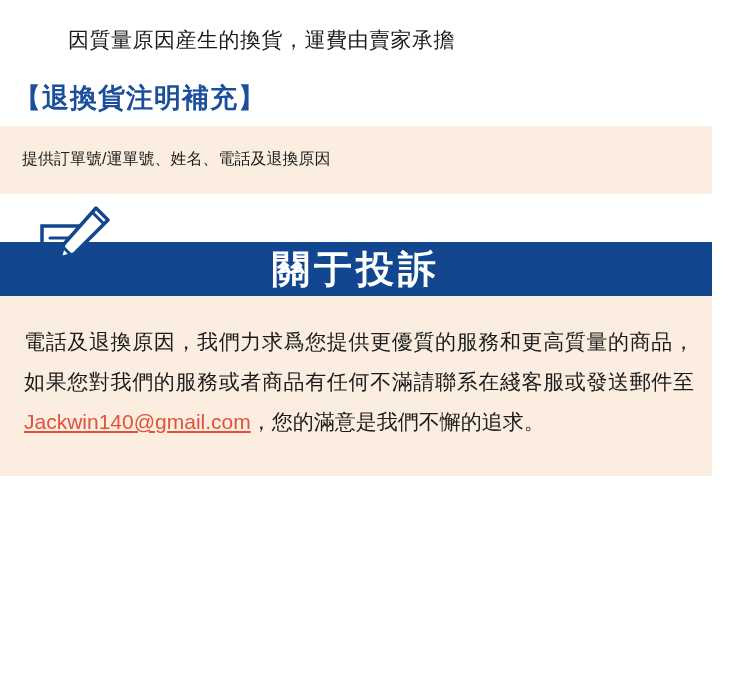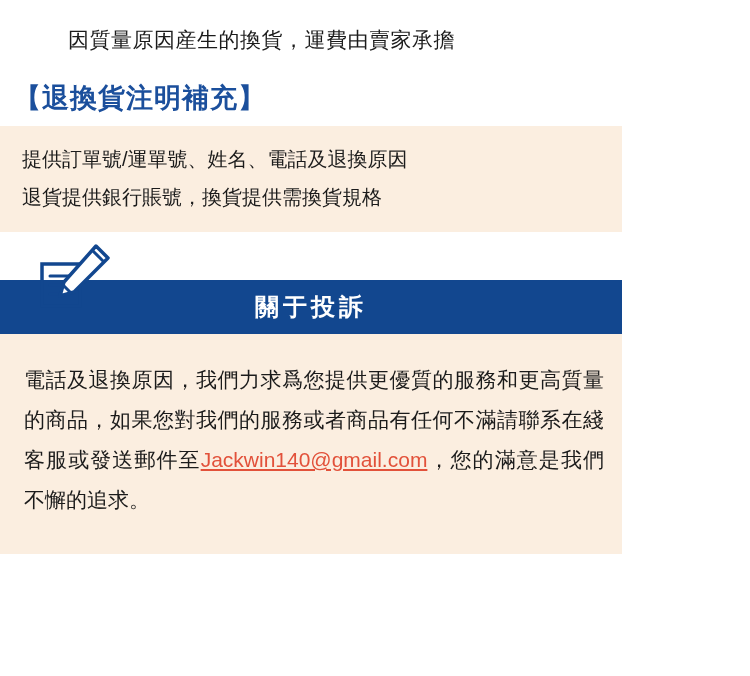--- a/index.html
+++ b/index.html
@@ -9,21 +9,21 @@
   body {
     width: 750px;
     height: 676px;
     background: #ffffff;
     font-family: "Liberation Sans", sans-serif;
     color: #1a1a1a;
     overflow: hidden;
   }
   .page {
     position: relative;
-    width: 622px;
+    width: 712px;
     height: 676px;
   }
 
   
   .top-lines {
     padding: 18px 0 0 0;
   }
   .top-line {
     font-size: 21px;
     line-height: 44px;
@@ -42,21 +42,21 @@
     letter-spacing: 1px;
   }
 
   
   .note-box {
     background: #fbeee0;
     padding: 14px 0 16px 0;
     margin: 0;
   }
   .note-line {
-    font-size: 20px;
+    font-size: 16px;
     line-height: 38px;
     color: #1b1b1b;
     padding-left: 22px;
     white-space: nowrap;
   }
 
   .gap-after-note {
     height: 40px;
   }
 
@@ -69,21 +69,21 @@
   }
   .banner-title {
     position: absolute;
     left: 0;
     right: 0;
     top: 0;
     height: 54px;
     line-height: 54px;
     text-align: center;
     color: #ffffff;
-    font-size: 24px;
+    font-size: 38px;
     font-weight: bold;
     letter-spacing: 4px;
   }
   .banner-icon {
     position: absolute;
     left: 36px;
     top: -38px;
     width: 78px;
     height: 78px;
   }
@@ -117,21 +117,20 @@
 <div class="page">
 
   <div class="top-lines">
     <div class="top-line">因質量原因産生的換貨，運費由賣家承擔</div>
   </div>
 
   <div class="bracket-heading">【退換貨注明補充】</div>
 
   <div class="note-box">
     <div class="note-line">提供訂單號/運單號、姓名、電話及退換原因</div>
-    <div class="note-line">退貨提供銀行賬號，換貨提供需換貨規格</div>
   </div>
 
   <div class="gap-after-note"></div>
 
   <div class="banner">
     <div class="banner-icon">
       <svg width="78" height="78" viewBox="0 0 78 78" xmlns="http://www.w3.org/2000/svg">
         <path d="M6 22 H44 V64 H6 Z" fill="none" stroke="#12478f" stroke-width="3.5"></path>
         <path d="M14 34 H34" stroke="#12478f" stroke-width="3" stroke-linecap="round"></path>
         <path d="M14 43 H34" stroke="#12478f" stroke-width="3" stroke-linecap="round"></path>

